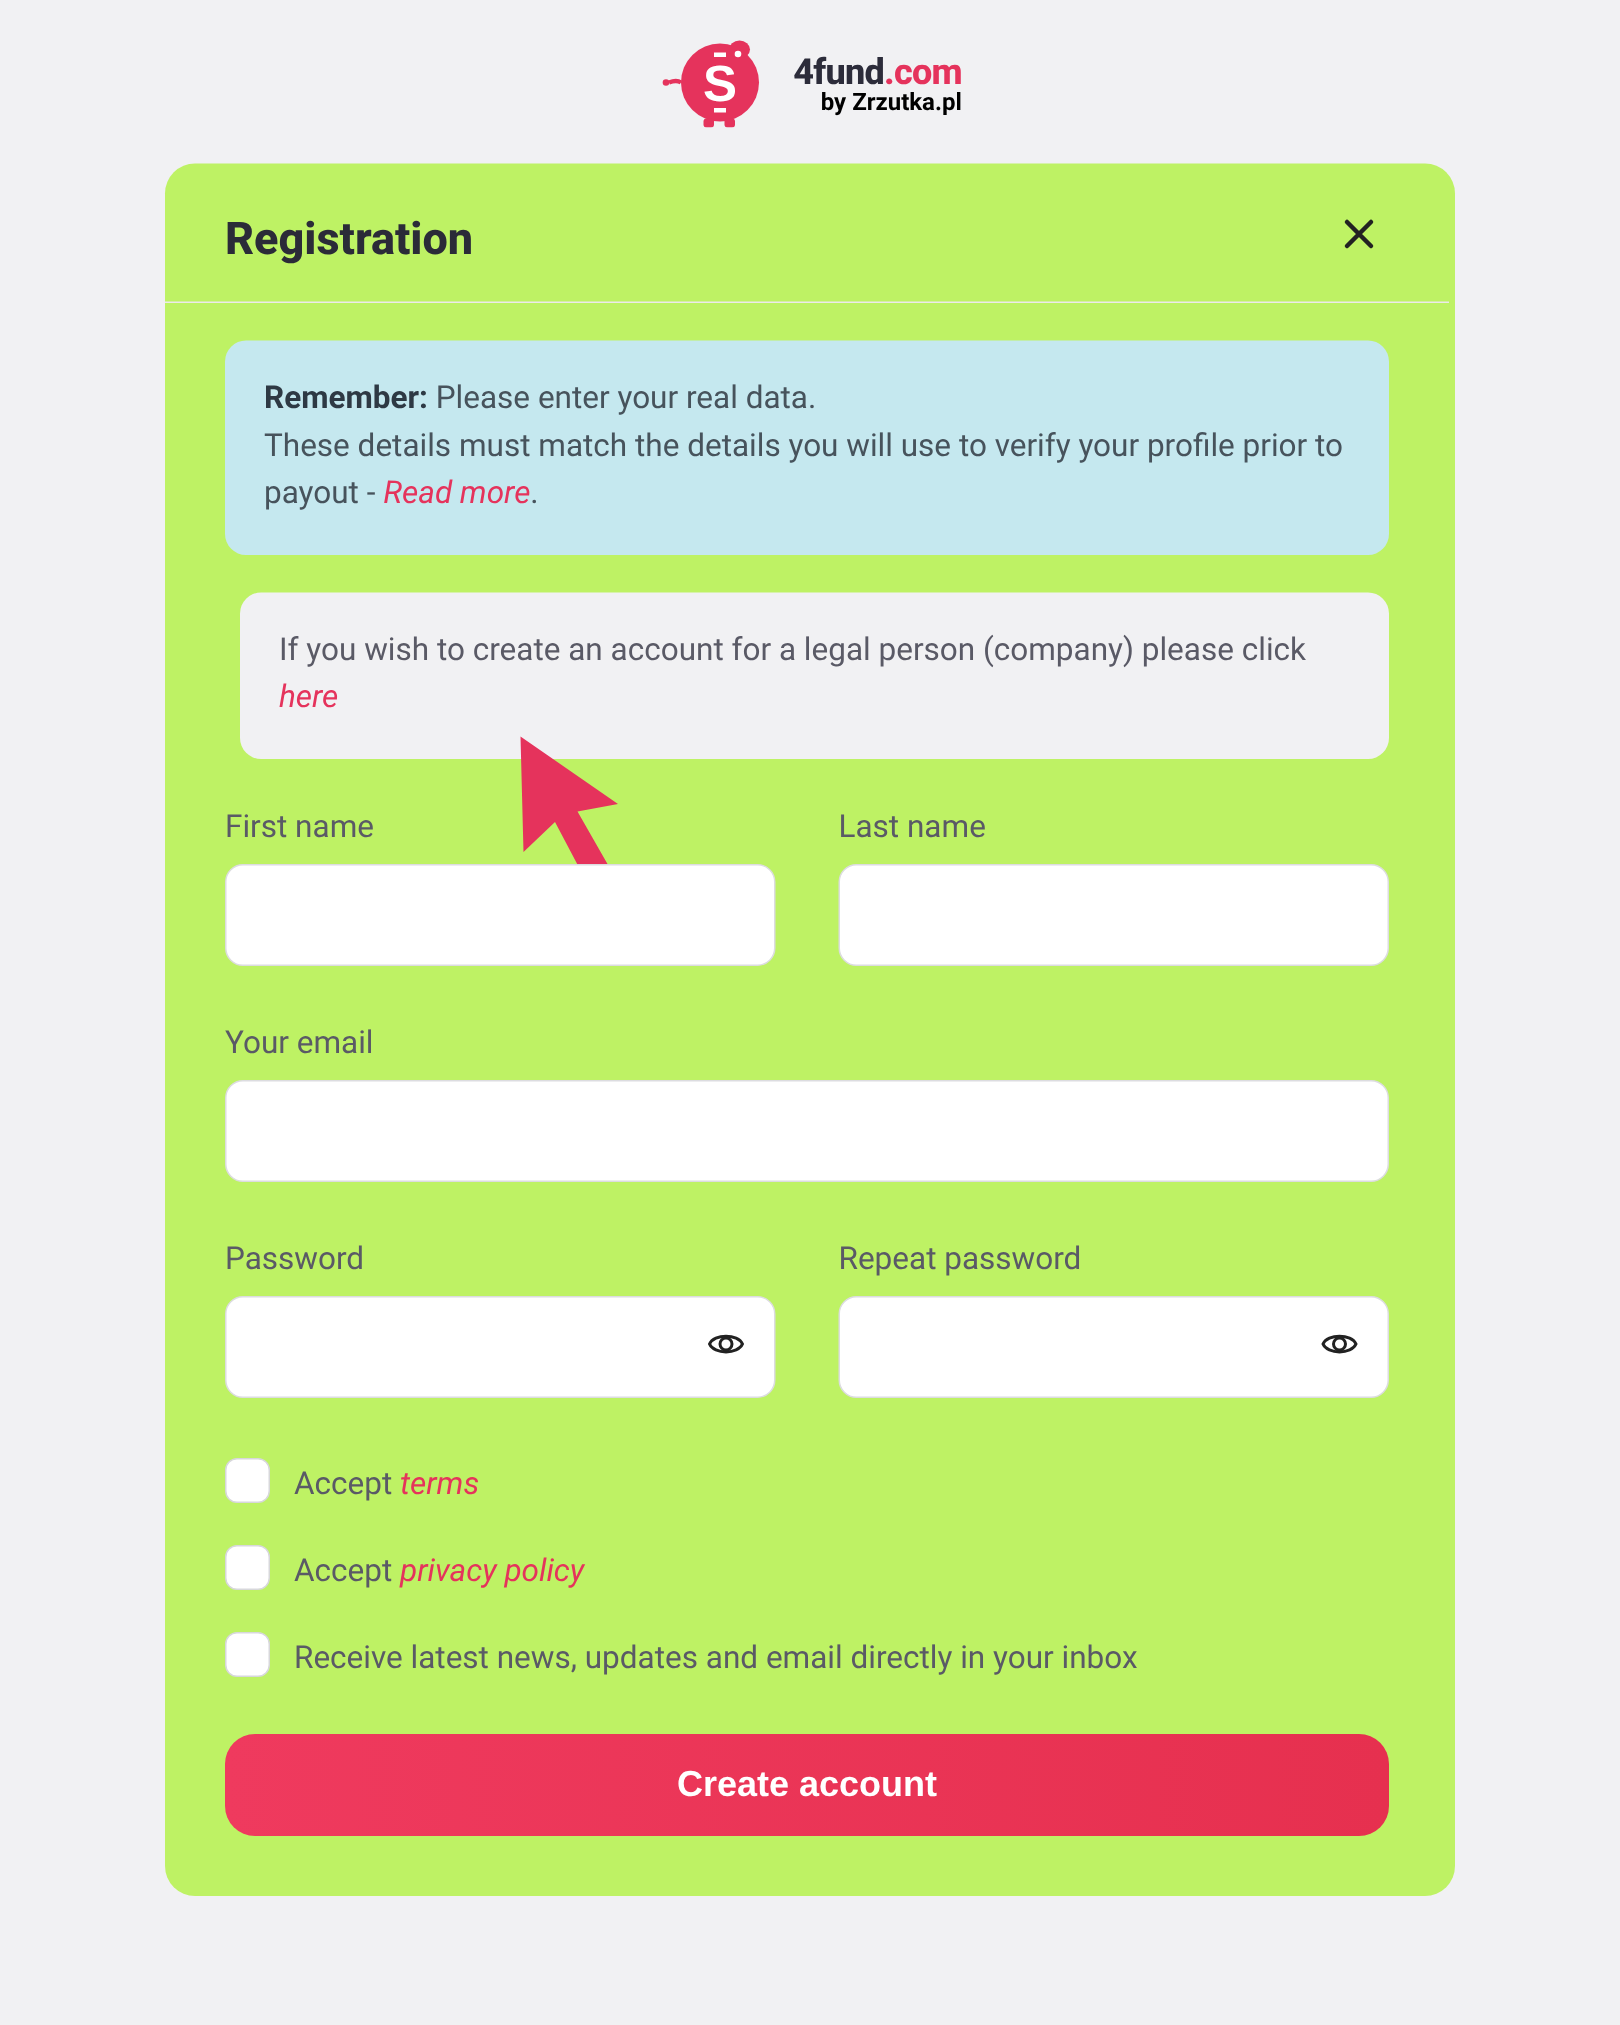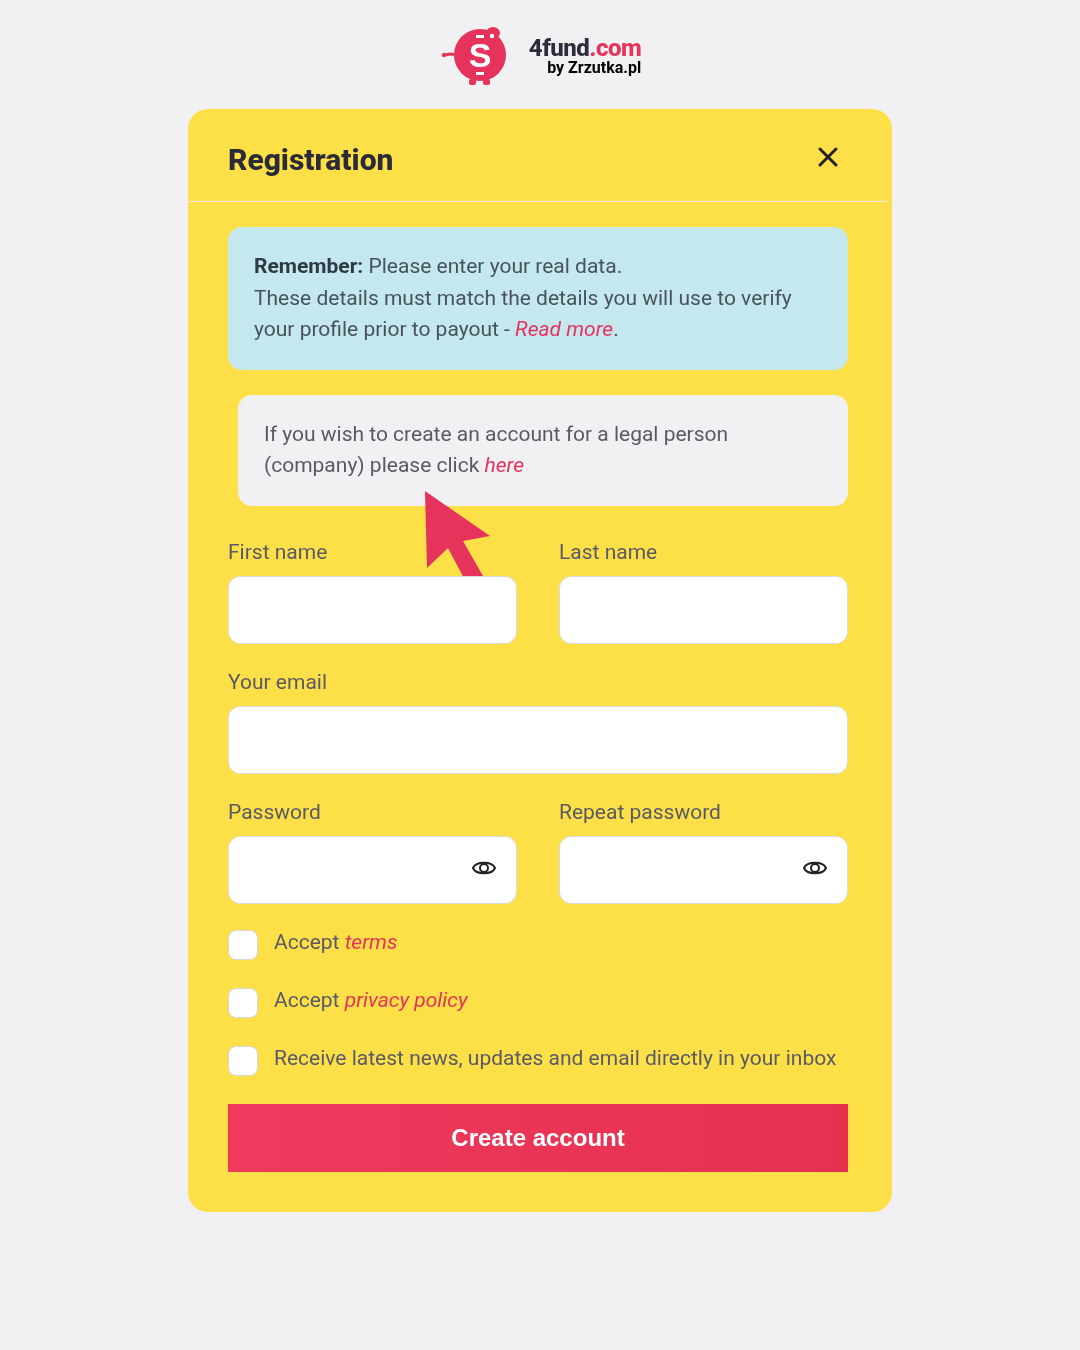--- a/index.html
+++ b/index.html
@@ -33,23 +33,23 @@
     }
     .brand-main .dotcom { color: #e5335c; }
     .brand-sub {
       font-size: 16px;
       font-weight: 700;
       color: #000000;
       text-align: right;
       margin-top: -4px;
     }
     .card {
-      width: 704px;
+      width: 860px;
       margin: 0 auto;
-      background: #fde047;
+      background: #bef264;
       border-radius: 20px;
       padding: 0 4px 40px 0;
     }
     .card-header {
       display: flex;
       justify-content: space-between;
       align-items: center;
       padding: 30px 40px 22px 40px;
       border-bottom: 1px solid #eceaea;
     }
@@ -86,21 +86,21 @@
       padding: 24px 26px;
       font-size: 21px;
       color: #5a5a66;
       line-height: 1.5;
       margin-bottom: 34px;
       margin-left: 10px;
     }
     .link { color: #e5335c; text-decoration: none; cursor: pointer; font-style: italic; }
     .row2 { display: flex; gap: 42px; }
     .row2 > .field { flex: 1; }
-    .field { margin-bottom: 26px; }
+    .field { margin-bottom: 40px; }
     .label {
       font-size: 21px;
       color: #5a5a66;
       margin-bottom: 12px;
       display: block;
     }
     .input-wrap { position: relative; }
     input[type=text], input[type=email], input[type=password] {
       width: 100%;
       height: 68px;
@@ -112,46 +112,47 @@
     }
     .eye {
       position: absolute;
       right: 20px;
       top: 50%;
       transform: translateY(-50%);
       cursor: pointer;
     }
     .check-row {
       display: flex;
-      align-items: flex-start;
+      align-items: flex-end;
       gap: 16px;
       margin-bottom: 28px;
     }
     .checkbox {
       width: 30px; height: 30px;
       border: 1.5px solid #d7d7db;
       border-radius: 8px;
       background: #fff;
       cursor: pointer;
       flex-shrink: 0;
     }
     .check-label {
       font-size: 21px;
       color: #5a5a66;
     }
     .submit-btn {
       width: 100%;
       height: 68px;
       border: none;
-      border-radius: 0;
+      border-radius: 20px;
       background: linear-gradient(90deg, #ef3a5e 0%, #e6304f 100%);
       color: #fff;
       font-size: 24px;
       font-weight: 700;
       cursor: pointer;
+      margin-top: 10px;
     }
     .cursor-arrow {
       position: absolute;
       left: 227px;
       top: 284px;
       pointer-events: none;
     }
     .pig-svg { display:block; }
   </style>
 </head>

